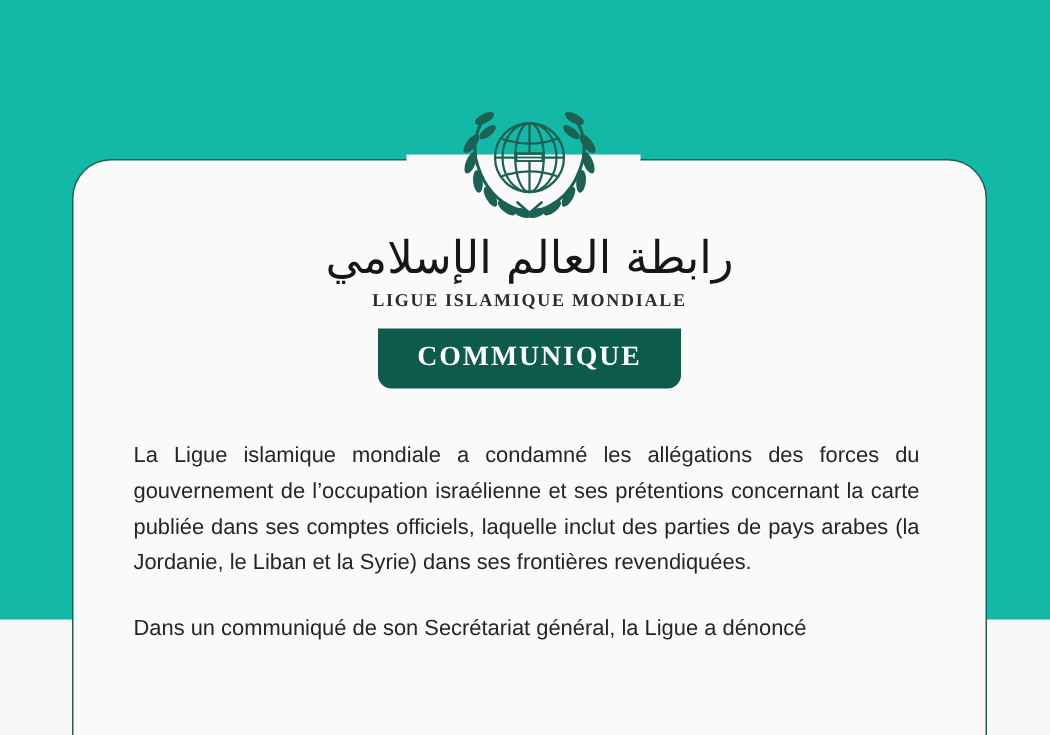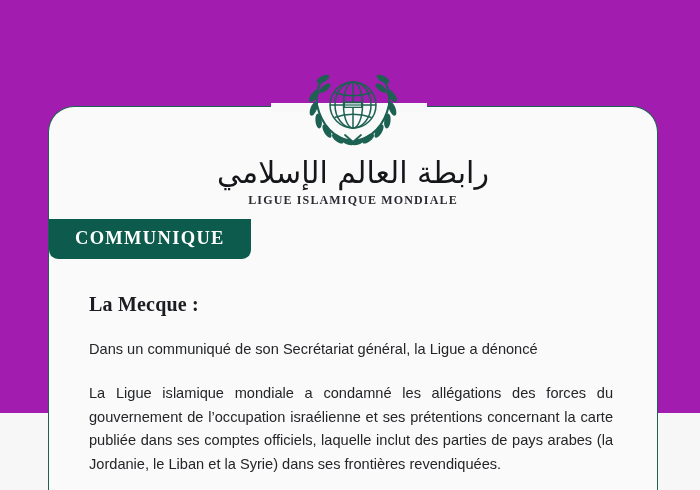--- a/index.html
+++ b/index.html
@@ -12,21 +12,21 @@
     overflow: hidden;
     background: #f7f7f8;
     font-family: "Liberation Sans", sans-serif;
     -webkit-font-smoothing: antialiased;
   }
 
   .page {
     position: relative;
     width: 700px;
     height: 413px;
-    background: #a21caf;
+    background: #14b8a6;
   }
 
   
   .card {
     position: absolute;
     left: 48px;
     top: 106px;
     width: 610px;
     height: 420px;
     box-sizing: border-box;
@@ -84,21 +84,21 @@
     white-space: nowrap;
   }
 
   
   .badge-row {
     position: absolute;
     left: 0;
     right: 0;
     top: 112px;
     display: flex;
-    justify-content: flex-start;
+    justify-content: center;
   }
   .badge {
     background: #0d5b4c;
     color: #ffffff;
     font-family: "Liberation Serif", serif;
     font-weight: bold;
     font-size: 18.5px;
     letter-spacing: 1.3px;
     padding: 9px 26px 10px 26px;
     border-radius: 0 0 9px 9px;
@@ -218,19 +218,18 @@
     <div class="wordmark">
       <div class="wordmark-ar">رابطة العالم الإسلامي</div>
       <div class="wordmark-fr">LIGUE ISLAMIQUE MONDIALE</div>
     </div>
 
     <div class="badge-row">
       <div class="badge">COMMUNIQUE</div>
     </div>
 
     <div class="body">
-      <p class="heading">La Mecque :</p>
+      <p class="para">La Ligue islamique mondiale a condamné les allégations des forces du gouvernement de l’occupation israélienne et ses prétentions concernant la carte publiée dans ses comptes officiels, laquelle inclut des parties de pays arabes (la Jordanie, le Liban et la Syrie) dans ses frontières revendiquées.</p>
       <p class="para">Dans un communiqué de son Secrétariat général, la Ligue a dénoncé</p>
-      <p class="para">La Ligue islamique mondiale a condamné les allégations des forces du gouvernement de l’occupation israélienne et ses prétentions concernant la carte publiée dans ses comptes officiels, laquelle inclut des parties de pays arabes (la Jordanie, le Liban et la Syrie) dans ses frontières revendiquées.</p>
     </div>
 
   </div>
 </div>
 
 </body></html>

